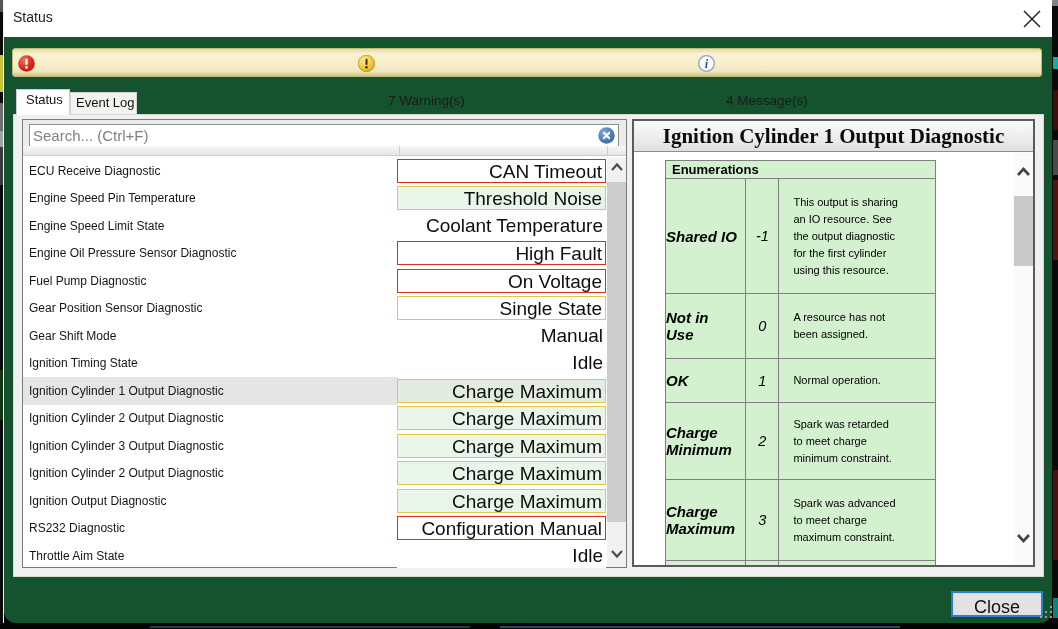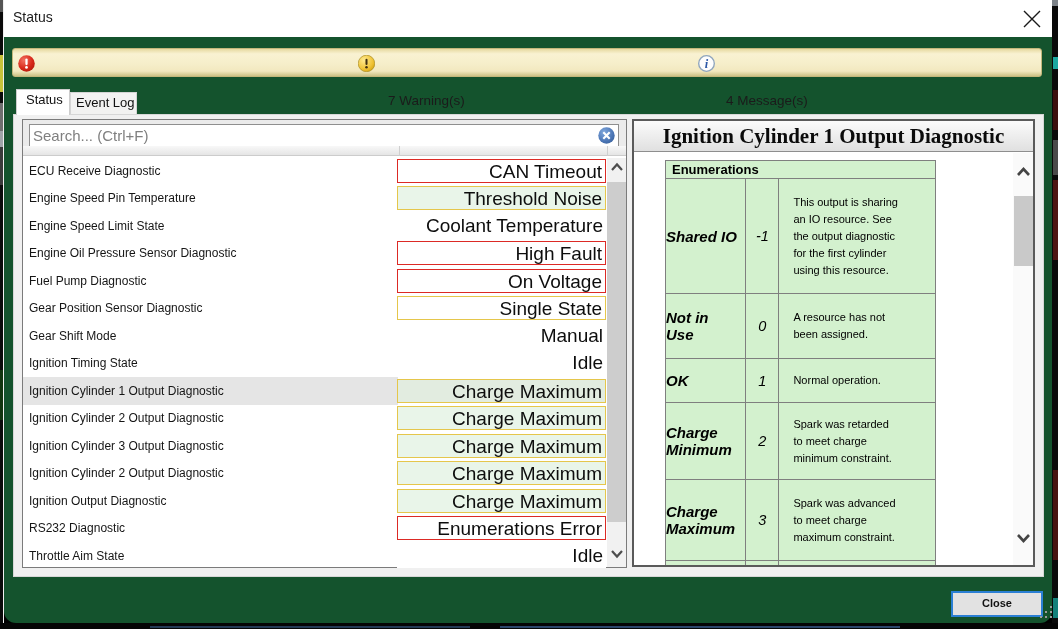--- a/index.html
+++ b/index.html
@@ -83,21 +83,21 @@
 
   
   #rsb { position:absolute; left:379px; top:32px; width:20px; height:412px; background:#fafafa; }
   #rsb .thumb { position:absolute; left:1px; top:43px; width:19px; height:70px; background:#c9c9c9; }
 
   .chev { position:absolute; }
 
   
   #closeBtn { left:947px; top:591px; width:92px; height:26px; background:#e2e2e2;
               border:2px solid #2a7fd4; }
-  #closeBtn span { position:absolute; left:0; right:0; top:4px; text-align:center; font-size:11px; color:#111;font-weight:bold; }
+  #closeBtn span { position:absolute; left:0; right:0; top:4px; text-align:center; font-size:18px; color:#111; }
   #grip { left:1034px; top:604px; width:16px; height:16px; }
 </style>
 </head>
 <body>
 <div class="abs" id="bgL">
   <div class="abs" style="left:0;top:0;width:3px;height:12px;background:#555"></div>
   <div class="abs" style="left:0;top:55px;width:3px;height:37px;background:#c8c23a"></div>
   <div class="abs" style="left:0;top:103px;width:3px;height:28px;background:#6f6f6f"></div>
   <div class="abs" style="left:0;top:131px;width:3px;height:16px;background:#9fa4a8"></div>
   <div class="abs" style="left:0;top:147px;width:3px;height:38px;background:#3a3a3a"></div>
@@ -264,21 +264,21 @@
         </div>
       <div class="row" style="top:330.5px">
           <span class="rname">Ignition Output Diagnostic</span>
           <div class="vcell b-gold bg-grn">
             <span>Charge Maximum</span>
           </div>
         </div>
       <div class="row" style="top:358.0px">
           <span class="rname">RS232 Diagnostic</span>
           <div class="vcell b-red">
-            <span>Enumerations Error</span>
+            <span>Configuration Manual</span>
           </div>
         </div>
       <div class="row" style="top:385.5px">
           <span class="rname">Throttle Aim State</span>
           <div class="vcell ">
             <span>Idle</span>
           </div>
         </div>
     </div>
     <div id="lsb">

